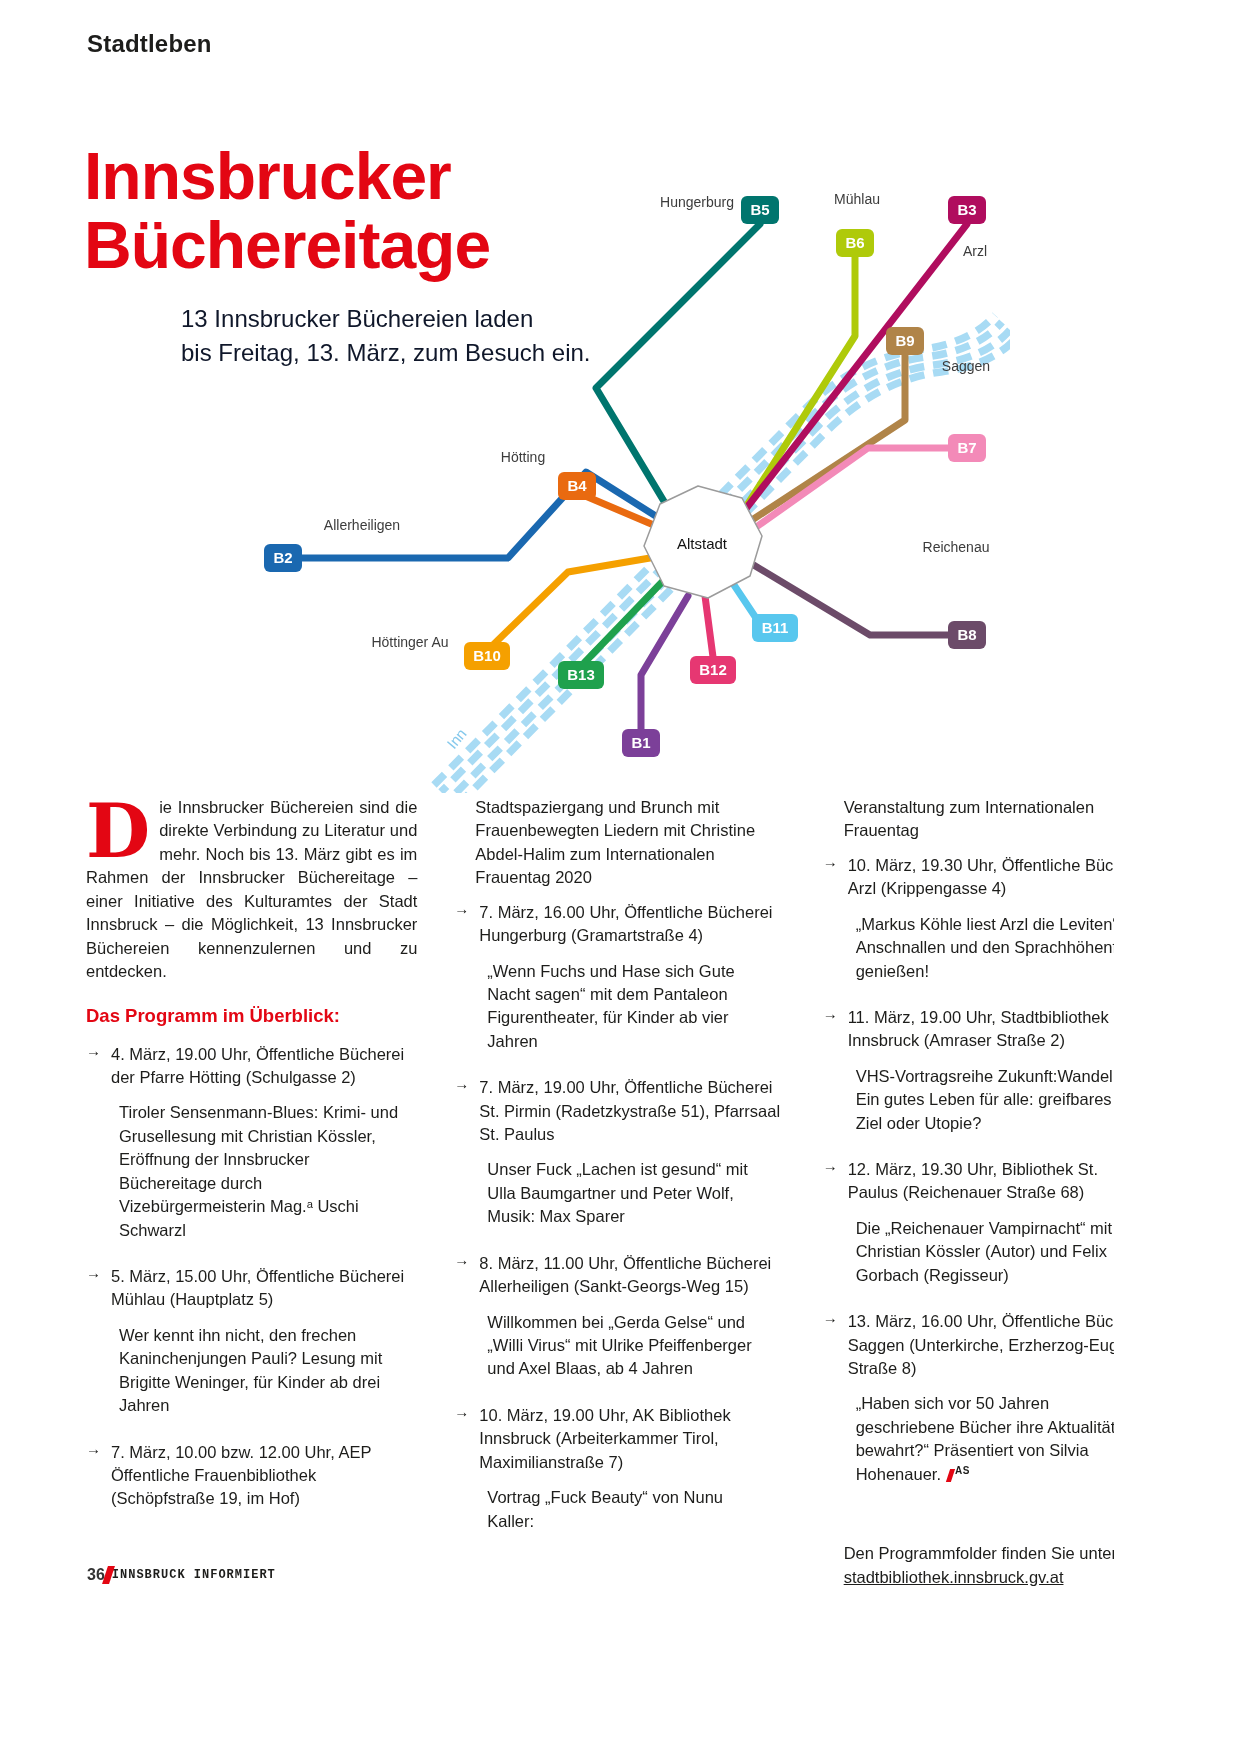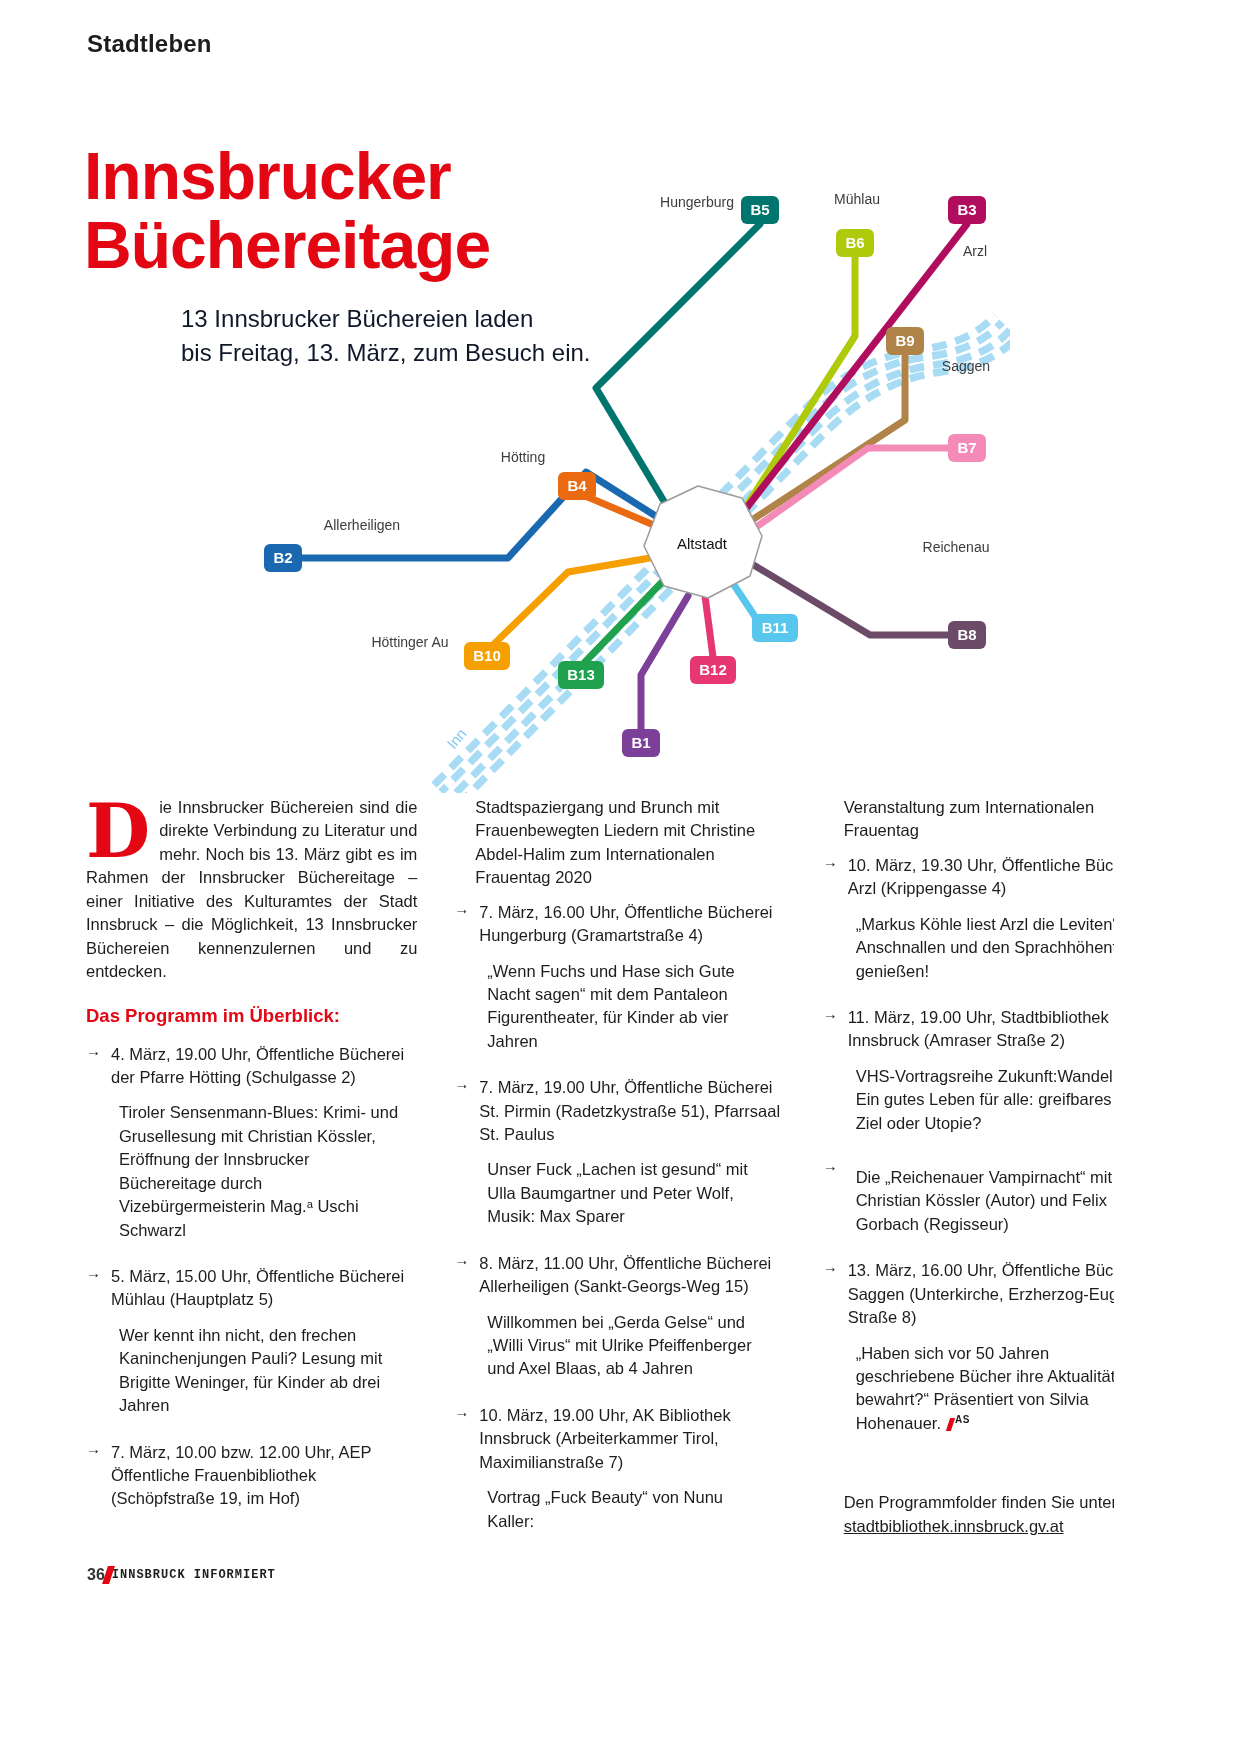--- a/index.html
+++ b/index.html
@@ -226,20 +226,21 @@
       <div class="entry">
         <span class="arrow">→</span>
         <div class="entry-content">
           <p class="entry-title">11. März, 19.00 Uhr, Stadtbibliothek Innsbruck (Amraser Straße 2)</p>
           <p class="entry-body">VHS-Vortragsreihe Zukunft:Wandel, Ein gutes Leben für alle: greifbares Ziel oder Utopie?</p>
         </div>
       </div>
       <div class="entry">
         <span class="arrow">→</span>
         <div class="entry-content">
+          <p class="entry-title">12. März, 19.30 Uhr, Bibliothek St. Paulus (Reichenauer Straße 68)</p>
           <p class="entry-body">Die „Reichenauer Vampirnacht“ mit Christian Kössler (Autor) und Felix Gorbach (Regisseur)</p>
         </div>
       </div>
       <div class="entry">
         <span class="arrow">→</span>
         <div class="entry-content">
           <p class="entry-title">13. März, 16.00 Uhr, Öffentliche Bücherei Saggen (Unterkirche, Erzherzog-Eugen-Straße 8)</p>
           <p class="entry-body"><span>„Haben sich vor 50 Jahren geschriebene Bücher ihre Aktualität bewahrt?“ Präsentiert von Silvia Hohenauer.</span><span class="redmark-inline"></span><span class="au">AS</span></p>
         </div>
       </div>

